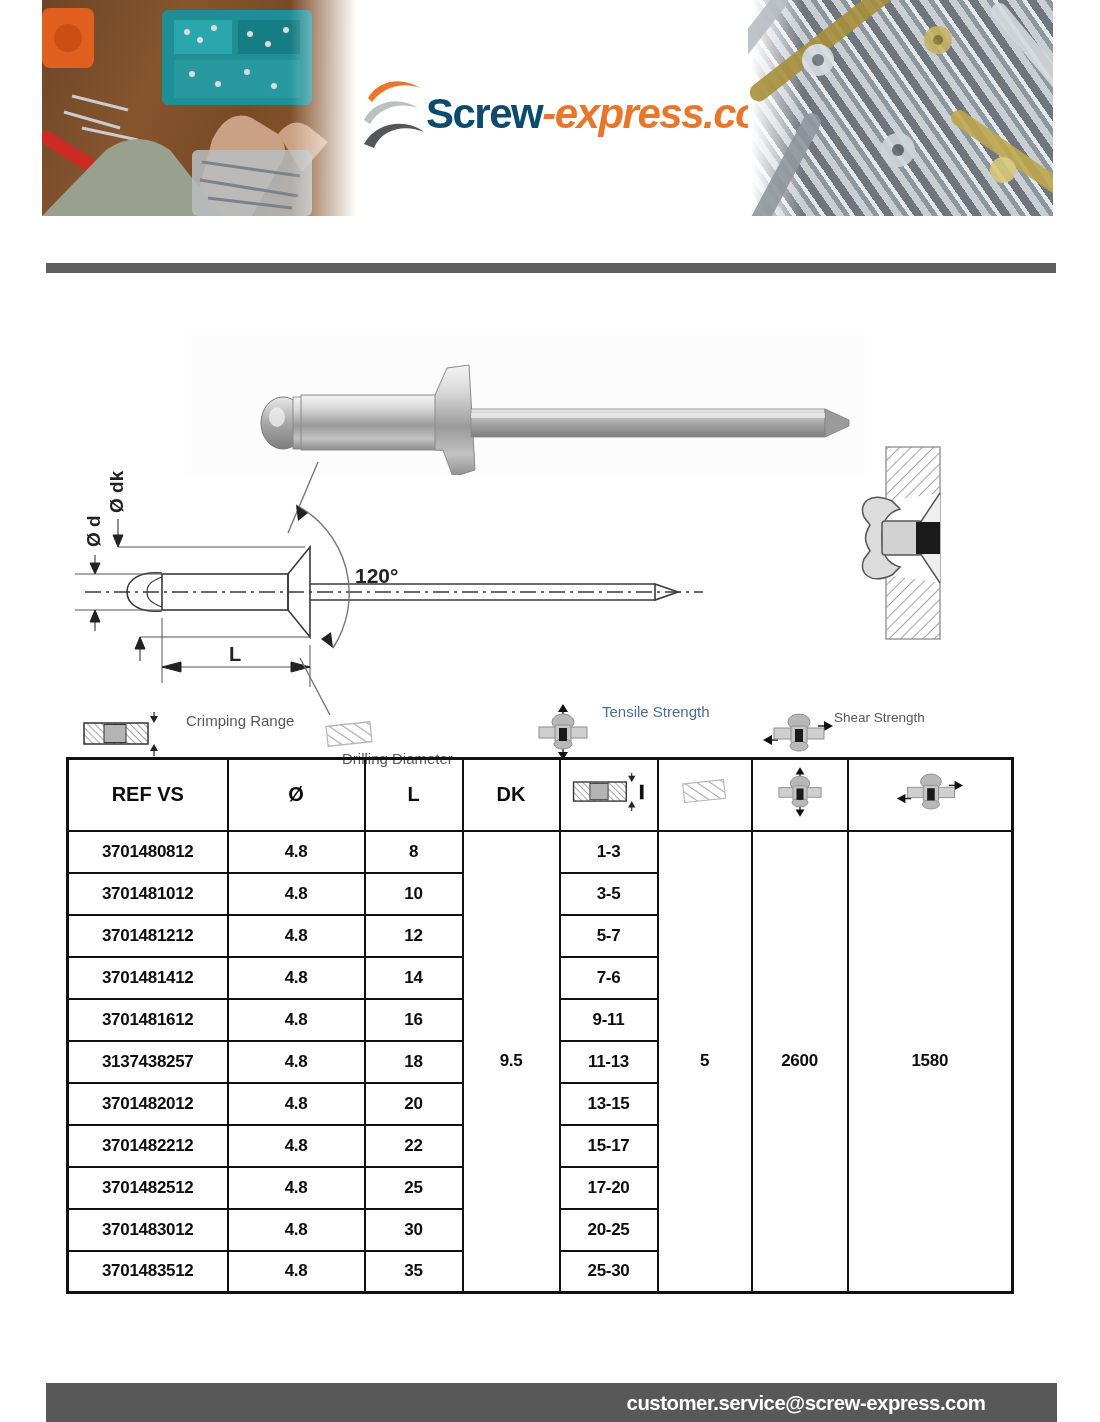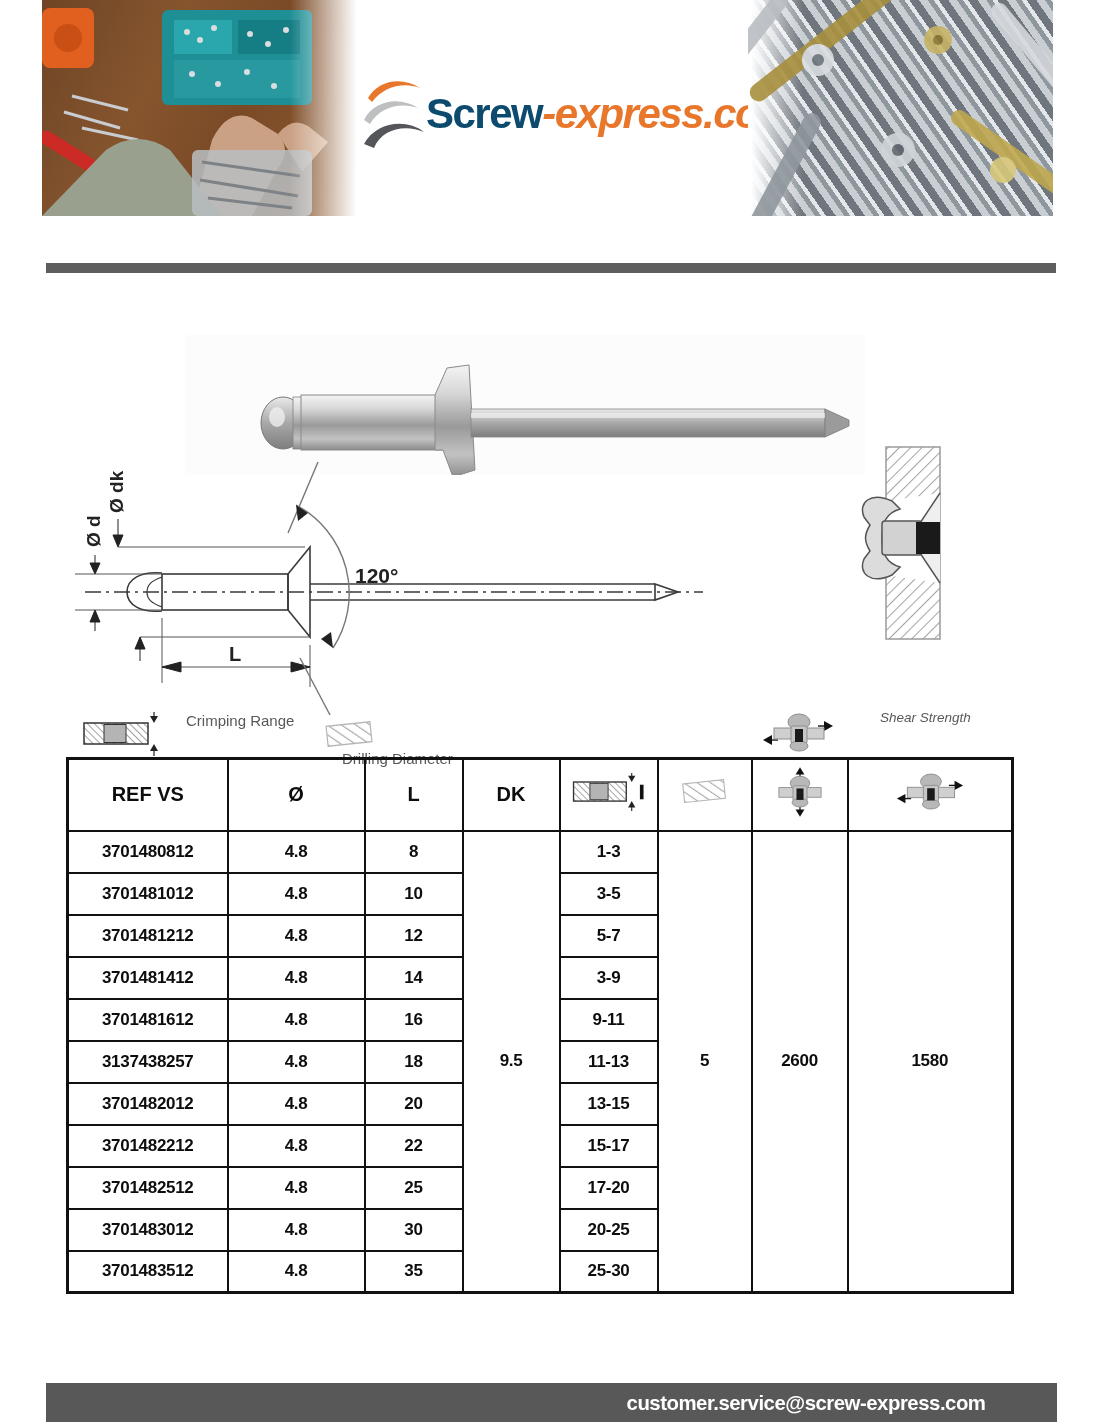--- a/index.html
+++ b/index.html
@@ -244,35 +244,50 @@
         <pattern id="h2" width="8" height="8" patternUnits="userSpaceOnUse" patternTransform="rotate(-50)">
           <rect width="8" height="8" fill="#fff"></rect>
             <line x1="0" y1="0" x2="0" y2="8" stroke="#ababab" stroke-width="2.4"></line>
         </pattern>
       </defs>
       <rect x="3" y="4" width="44" height="20" fill="url(#h2)" stroke="#b5b5b5" stroke-width="1.2" transform="rotate(-6 25 14)"></rect>
     </svg>
     <span class="legend-label" style="margin-left:18px;">Drilling Diameter</span>
   </div>
 
+  <div class="legend-item" style="left:538px;top:703px;">
+    <svg width="50" height="58" viewBox="0 0 50 58">
+      <line x1="25" y1="3" x2="25" y2="14" stroke="#111" stroke-width="1.4"></line>
+      <polygon points="25,1 20,9 30,9" fill="#111"></polygon>
+      <line x1="25" y1="55" x2="25" y2="44" stroke="#111" stroke-width="1.4"></line>
+      <polygon points="25,57 20,49 30,49" fill="#111"></polygon>
+      <rect x="1" y="24" width="18" height="11" fill="#cfcfcf" stroke="#8e8e8e"></rect>
+      <rect x="31" y="24" width="18" height="11" fill="#cfcfcf" stroke="#8e8e8e"></rect>
+      <ellipse cx="25" cy="19" rx="11" ry="8" fill="#b8b8b8" stroke="#8e8e8e"></ellipse>
+      <rect x="17" y="22" width="16" height="18" rx="2" fill="#c6c6c6" stroke="#8e8e8e"></rect>
+      <ellipse cx="25" cy="41" rx="9" ry="5" fill="#b8b8b8" stroke="#8e8e8e"></ellipse>
+      <rect x="21" y="25" width="8" height="13" fill="#1a1a1a"></rect>
+    </svg>
+    <span class="legend-label blue" style="margin-left:14px;">Tensile Strength</span>
+  </div>
 
   <div class="legend-item" style="left:762px;top:710px;">
     <svg width="72" height="46" viewBox="0 0 72 46">
       <line x1="4" y1="30" x2="16" y2="30" stroke="#111" stroke-width="1.4"></line>
       <polygon points="1,30 10,25 10,35" fill="#111"></polygon>
       <line x1="68" y1="16" x2="56" y2="16" stroke="#111" stroke-width="1.4"></line>
       <polygon points="71,16 62,11 62,21" fill="#111"></polygon>
       <rect x="12" y="18" width="20" height="11" fill="#cfcfcf" stroke="#8e8e8e"></rect>
       <rect x="42" y="18" width="20" height="11" fill="#cfcfcf" stroke="#8e8e8e"></rect>
       <ellipse cx="37" cy="12" rx="11" ry="8" fill="#b8b8b8" stroke="#8e8e8e"></ellipse>
       <rect x="29" y="16" width="16" height="18" rx="2" fill="#c6c6c6" stroke="#8e8e8e"></rect>
       <ellipse cx="37" cy="36" rx="9" ry="5" fill="#b8b8b8" stroke="#8e8e8e"></ellipse>
       <rect x="33" y="19" width="8" height="13" fill="#1a1a1a"></rect>
     </svg>
-    <span class="legend-label small" style="margin-left:46px;font-style:italic;">Shear Strength</span>
+    <span class="legend-label small" style="">Shear Strength</span>
   </div>
 
   <table class="spec">
     <colgroup>
       <col style="width:160px">
         <col style="width:137px">
         <col style="width:98px">
         <col style="width:97px">
       <col style="width:98px">
         <col style="width:94px">
@@ -351,21 +366,21 @@
         <tr>
           <td>3701481212</td>
           <td>4.8</td>
           <td>12</td>
           <td>5-7</td>
         </tr>
         <tr>
           <td>3701481412</td>
           <td>4.8</td>
           <td>14</td>
-          <td>3-9</td>
+          <td>7-6</td>
         </tr>
         <tr>
           <td>3701481612</td>
           <td>4.8</td>
           <td>16</td>
           <td>9-11</td>
         </tr>
         <tr>
           <td>3137438257</td>
           <td>4.8</td>

